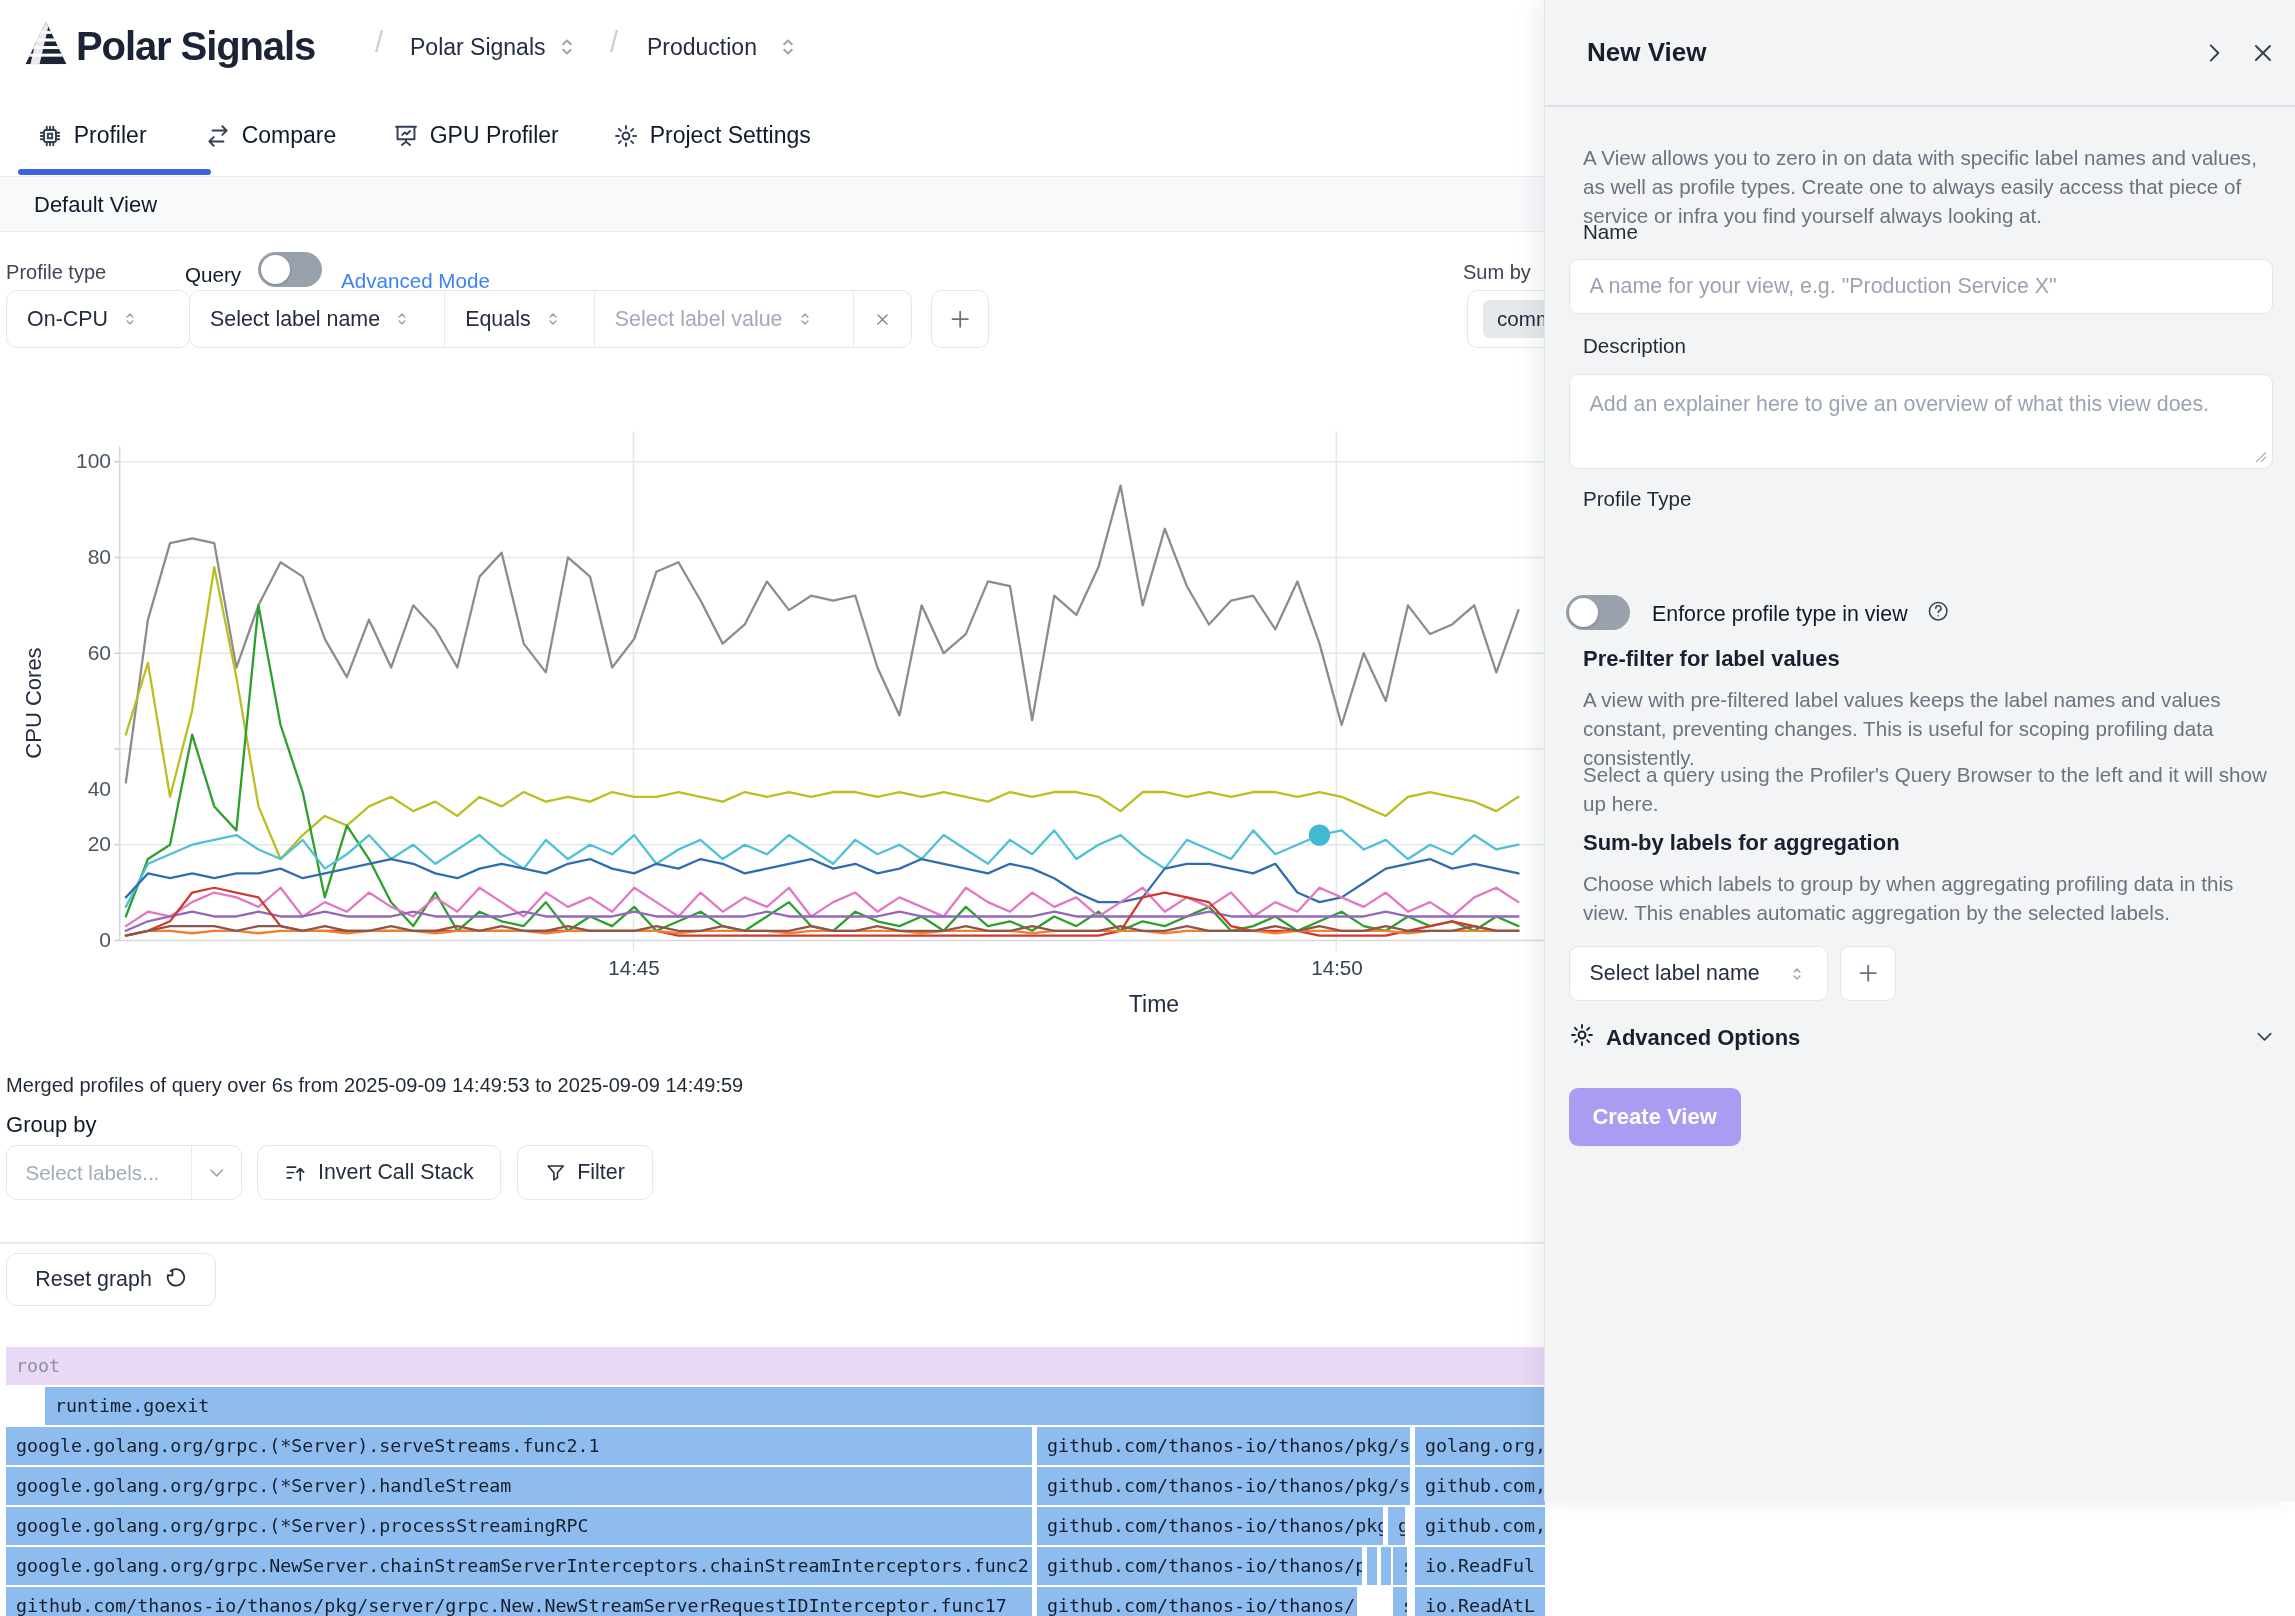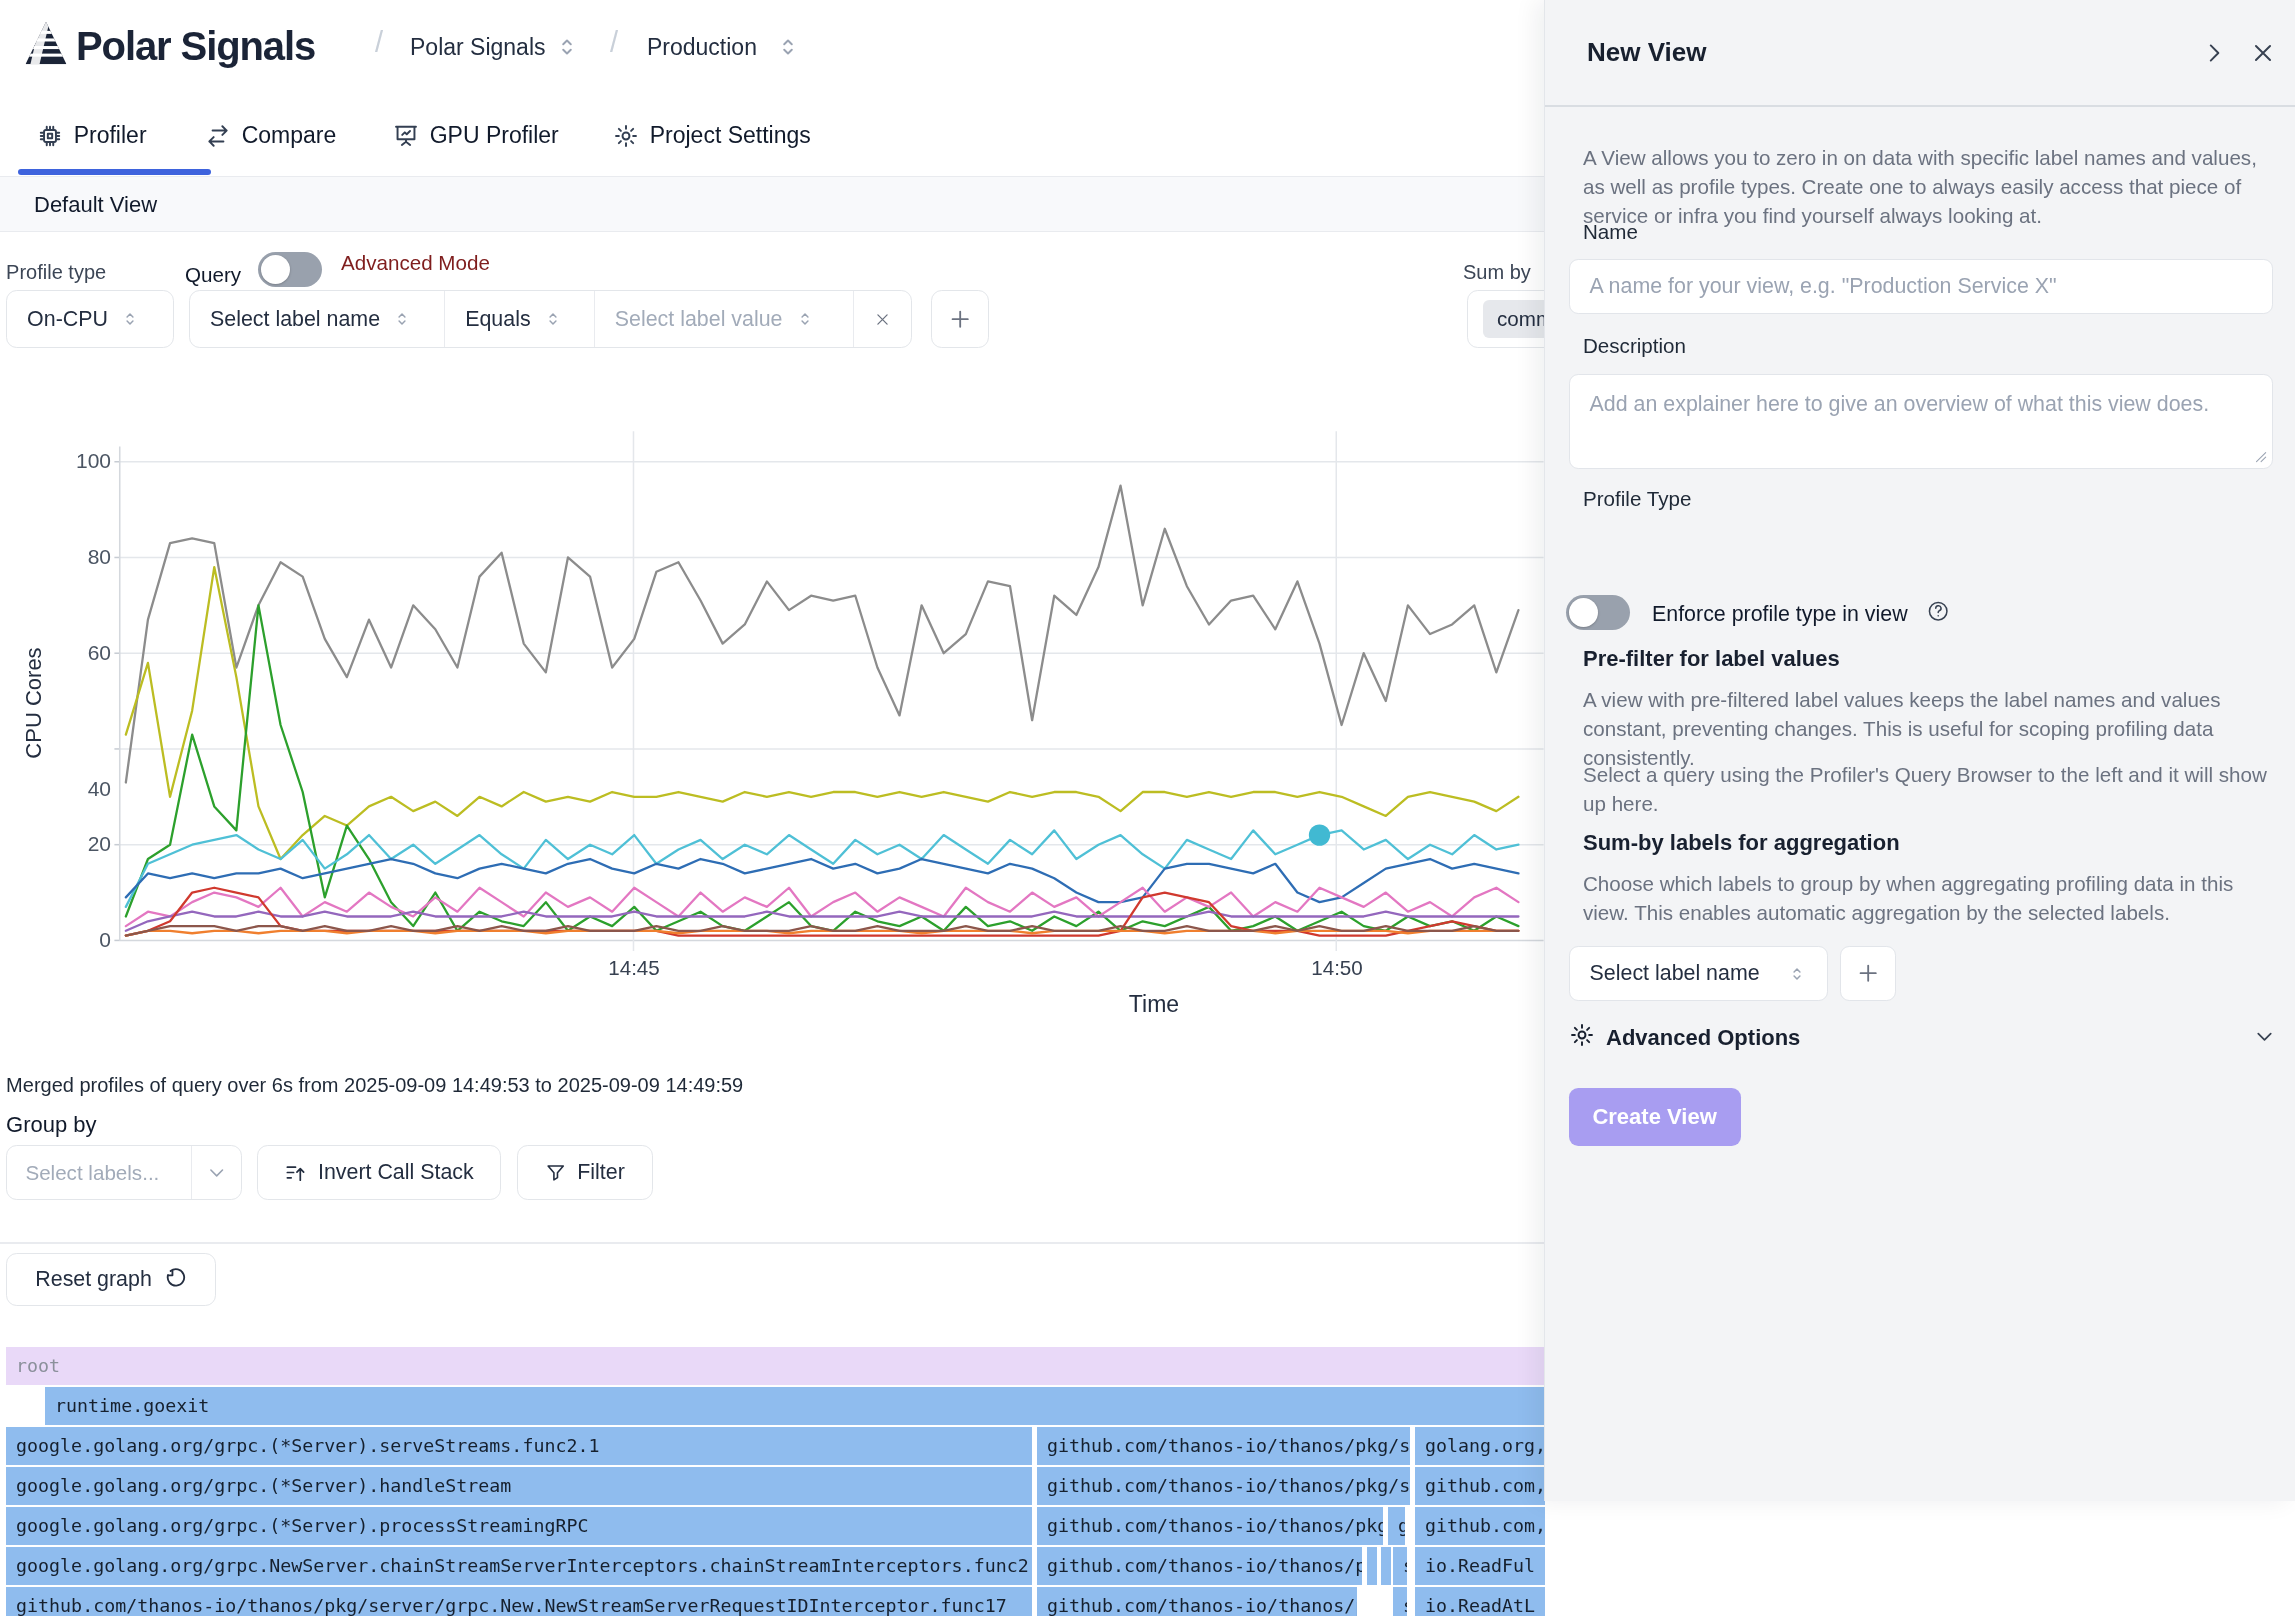--- a/index.html
+++ b/index.html
@@ -130,23 +130,23 @@
   <div class="abs viewbar">
     <span>Default View</span>
   </div>
 
   <section>
     <div class="abs qlabel" style="left:6.1px;top:261px">Profile type</div>
     <div class="abs qlabel" style="left:185px;top:263px;color:#111a2b;font-size:20.6px">Query</div>
     <div class="abs toggle" style="left:258px;top:252px;width:64px;height:35px">
       <div class="knob" style="left:3.1px;top:3.1px;width:29px;height:29px"></div>
     </div>
-    <div class="abs qlabel" style="left:341px;top:251px;color:#7f1d1d;font-size:20.6px">Advanced Mode</div>
-
-    <div class="abs selbox" style="left:6.1px;top:290px;width:168px;height:58px;padding:13px 20px">
+    <div class="abs qlabel" style="left:341px;top:269px;color:#3b82f6;font-size:20.6px">Advanced Mode</div>
+
+    <div class="abs selbox" style="left:6.1px;top:290px;width:184px;height:58px;padding:13px 20px">
       <span>On-CPU</span>
       <svg class="ic chev" width="20" height="20" viewBox="0 0 24 24">
           <path d="M8.5 9.5L12 6l3.5 3.5M8.5 14.5L12 18l3.5-3.5"></path>
         </svg>
     </div>
 
     <div class="abs selbox seg" style="left:189px;top:290px;width:723px;height:58px;padding:0">
       <div style="width:255px">
         <span>Select label name</span>
         <svg class="ic chev" width="20" height="20" viewBox="0 0 24 24">

